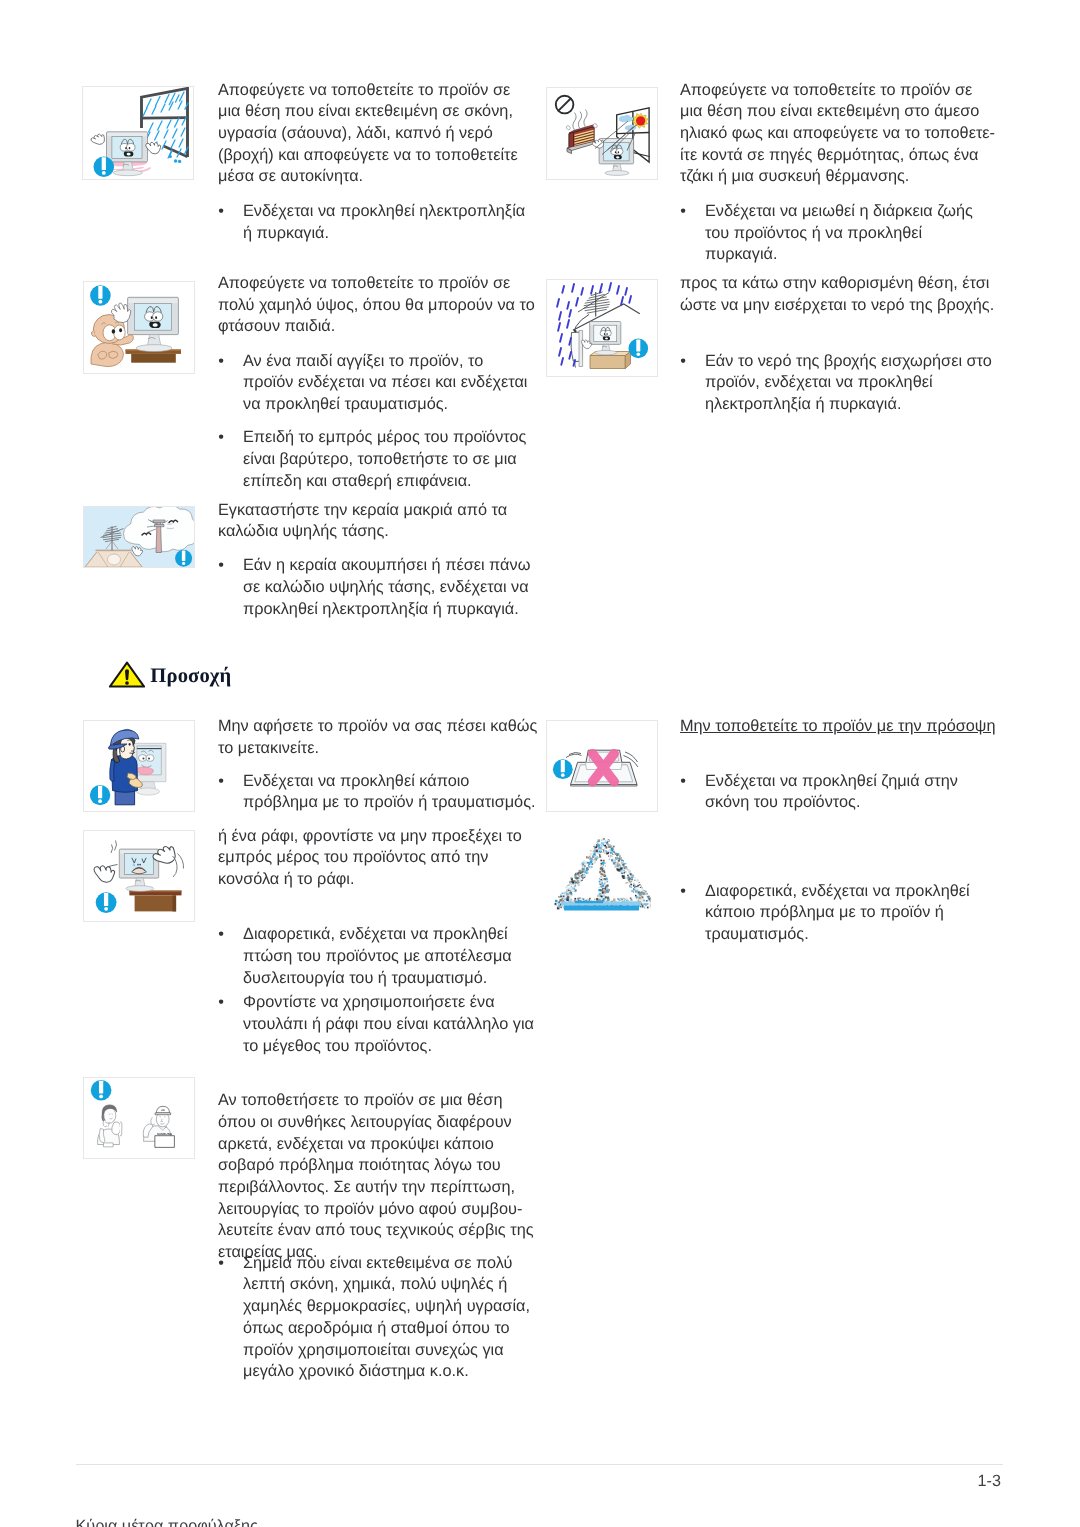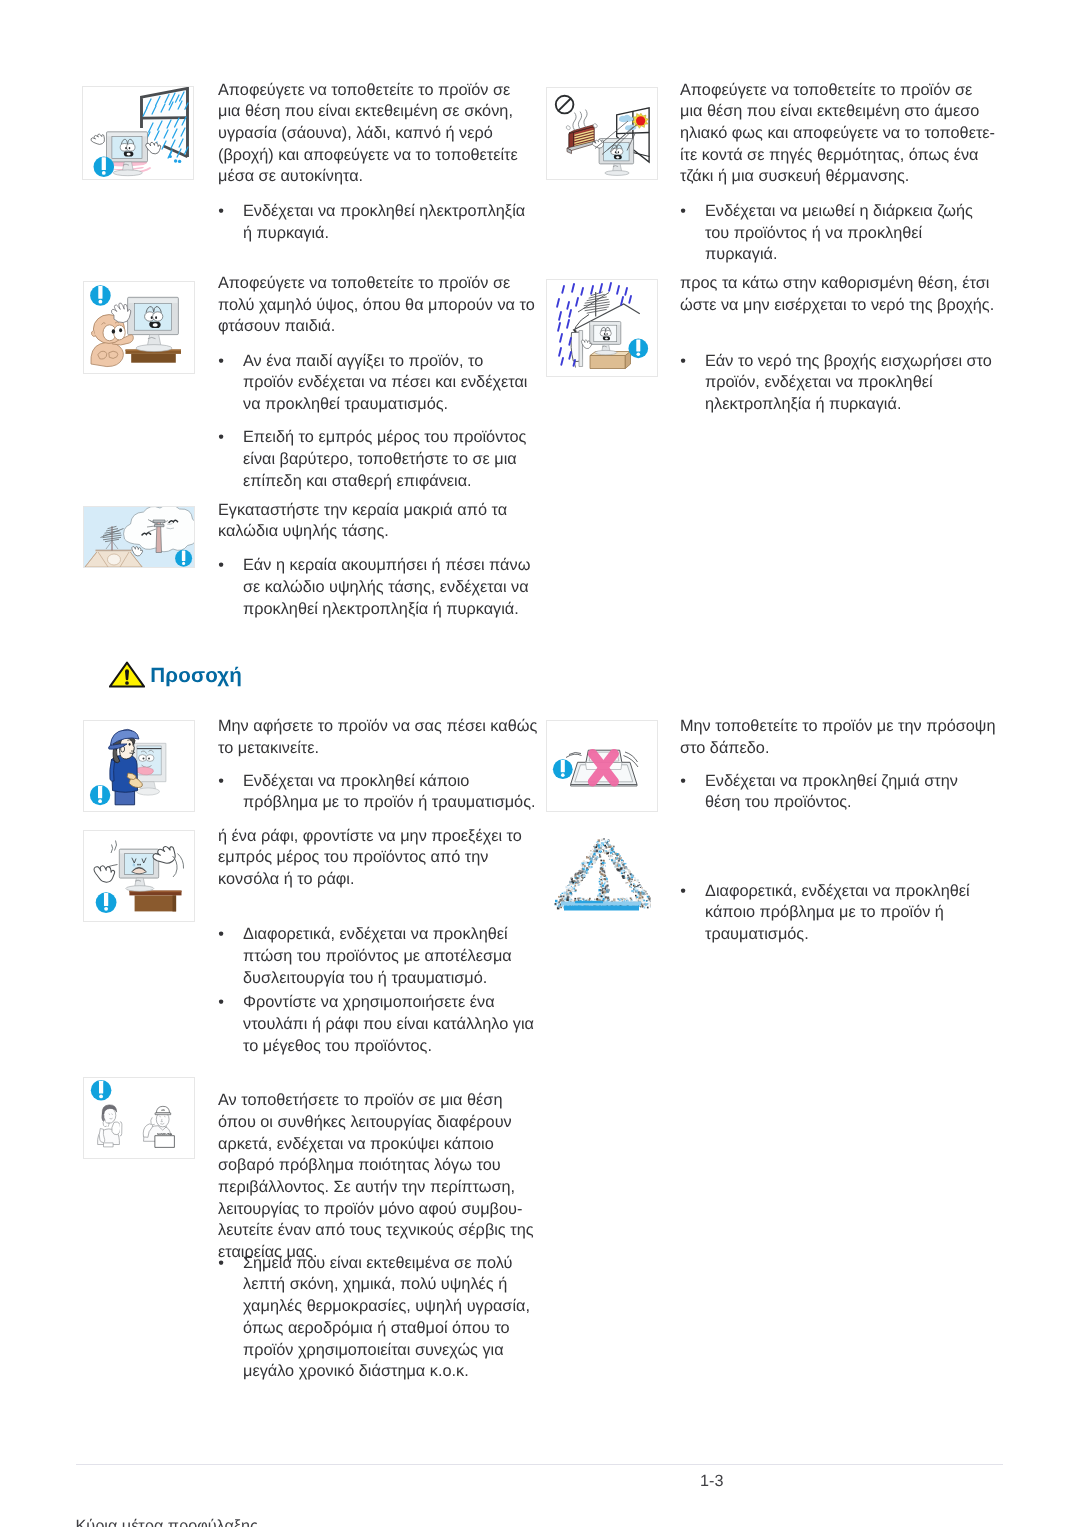--- a/index.html
+++ b/index.html
@@ -15,24 +15,24 @@
   .para div{white-space:pre;}
   .blist{position:absolute;font-size:16.3px;line-height:21.7px;color:#333336;}
   .bi{position:relative;margin-bottom:11.6px;}
   .bi:last-child{margin-bottom:0;}
   .bdot{position:absolute;left:0.3px;top:0;font-size:16.3px;line-height:21.7px;}
   .btxt{display:block;margin-left:25px;}
   .btxt div{white-space:pre;}
   .caution{position:absolute;}
   .caution svg{position:absolute;left:0;top:0;}
   .caution .ctitle{position:absolute;left:41.5px;top:1.5px;font-size:20.6px;line-height:26px;
-      color:#0369a1;font-weight:bold;letter-spacing:0.2px;white-space:pre;}
+      color:#0f172a;font-weight:bold;letter-spacing:0.2px;white-space:pre;font-family:Liberation Serif, serif;}
   .footline{position:absolute;left:76px;top:1464px;width:927px;height:1px;background:#e2e2ea;}
   .footL{position:absolute;left:75.5px;top:1471px;font-size:16.2px;line-height:21px;color:#404044;white-space:pre;margin-top:45px;}
-  .footR{position:absolute;left:700px;top:1471px;width:301px;text-align:left;
+  .footR{position:absolute;left:700px;top:1471px;width:301px;text-align:right;
       font-size:16.2px;line-height:21px;color:#404044;white-space:pre;}
 </style>
 </head>
 <body>
 
 <div class="page">
 <div class="fig" style="left:82px;top:86px;width:112px;height:94px;" title="Οθόνη δίπλα σε ανοιχτό παράθυρο με βροχή">
       <svg width="112" height="94" viewBox="0 0 112 94" xmlns="http://www.w3.org/2000/svg" shape-rendering="geometricPrecision">
         <rect width="112" height="94" fill="#fff"></rect>
         <path d="M58.5 41.0 L58.5 10.2 L104.5 1.4 L104.5 70.0" fill="#fbfdfe" stroke="#4a4d50" stroke-width="2.9" stroke-linejoin="miter"></path>
@@ -565,30 +565,29 @@
         <path d="M78.0 31.0 q8 2.5 12.5 10.0 M76.5 34.5 q9.5 3.5 14.5 11.5" fill="none" stroke="#55585b" stroke-width="0.9"></path>
         <g stroke="#f06ba4" stroke-width="9.5" stroke-linecap="round" opacity="0.95">
           <line x1="45.6" y1="32.7" x2="67.2" y2="60.7"></line>
           <line x1="67.2" y1="32.7" x2="45.6" y2="60.7"></line>
         </g>
         <circle cx="15.8" cy="48.2" r="9.9" fill="#11a2dd"></circle>
         <rect x="13.77" y="39.09" width="4.06" height="12.28" rx="0.50" fill="#fff"></rect>
         <circle cx="15.8" cy="54.14" r="1.83" fill="#fff"></circle>
       </svg>
     </div>
-<div class="para" style="left:680px;top:715.96px;">
+<div class="para" style="left:680px;top:715.96px;text-decoration:underline;">
       <div>Μην τοποθετείτε το προϊόν με την πρόσοψη</div>
-      <div>στο δάπεδο.</div>
     </div>
 <div class="blist" style="left:680px;top:770.66px;">
       <div class="bi" style="margin-bottom:11.6px">
         <span class="bdot">•</span>
         <span class="btxt">
           <div>Ενδέχεται να προκληθεί ζημιά στην</div>
-          <div>θέση του προϊόντος.</div>
+          <div>σκόνη του προϊόντος.</div>
         </span>
       </div>
     </div>
 <div class="fig nb" style="left:553px;top:835px;width:98px;height:82px;" title="Προειδοποιητικό τρίγωνο">
       <svg width="98" height="82" viewBox="0 0 98 82" xmlns="http://www.w3.org/2000/svg" shape-rendering="geometricPrecision">
         <rect width="98" height="82" fill="#fff"></rect>
         <rect x="51.2" y="46.5" width="1.7" height="1.7" fill="#a9d8f2" opacity="0.9"></rect>
         <rect x="45.4" y="54.0" width="2.5" height="2.5" fill="#2aa3e0" opacity="1.0"></rect>
         <rect x="51.3" y="5.1" width="1.7" height="1.7" fill="#a9d8f2" opacity="0.55"></rect>
         <rect x="21.6" y="65.8" width="1.7" height="1.7" fill="#f4f6f8" opacity="0.55"></rect>

